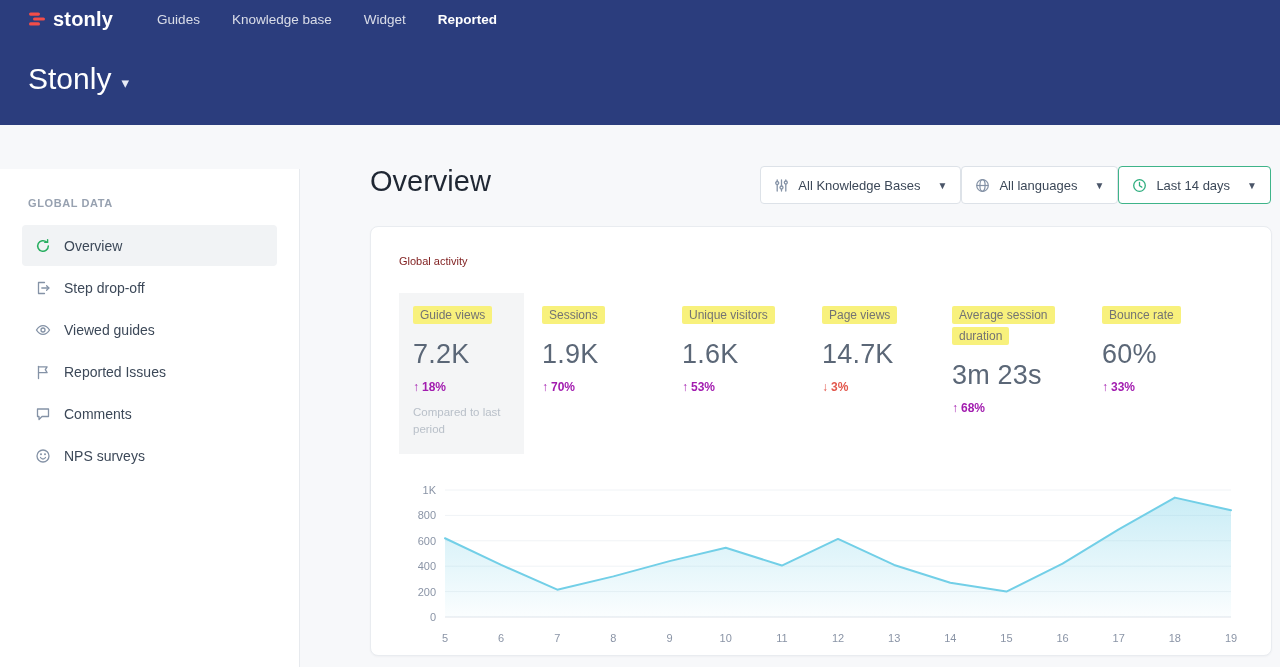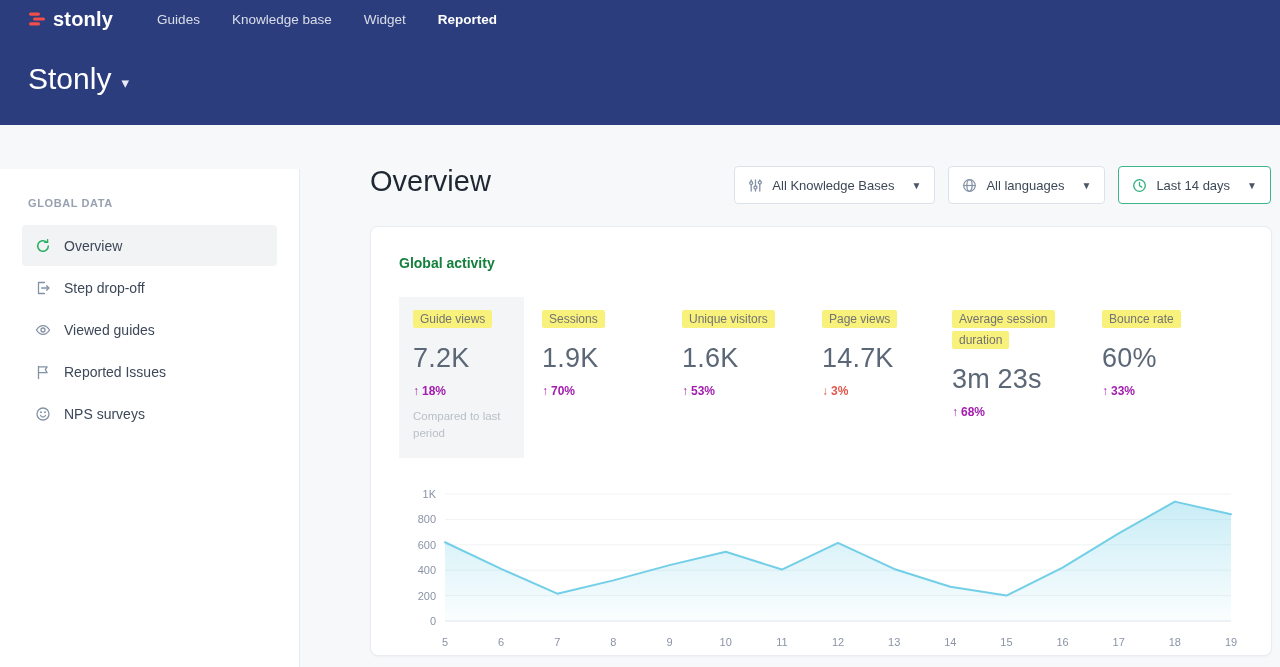--- a/index.html
+++ b/index.html
@@ -20,31 +20,31 @@
   .sidebar { position:absolute; top:125px; left:0; width:300px; height:542px; background:#fff; border-right:1px solid #e7eaee; padding:28px 22px 0 22px;margin-top:44px; }
   .side-section { font-size:11px; color:#97a1b0; letter-spacing:0.6px; margin:0 0 16px 6px; font-weight:bold; }
   .side-item { display:flex; align-items:center; gap:13px; height:41px; padding:0 12px; border-radius:4px; font-size:14px; color:#3c4858; cursor:pointer; margin-bottom:1px; }
   .side-item.active { background:#f1f3f5; }
   .side-icon { width:17px; height:17px; color:#8492a6; display:flex; align-items:center; justify-content:center; }
   .side-item.active .side-icon { color:#27ae60; }
 
   
   .main { position:absolute; top:125px; left:301px; width:979px; height:542px; background:#f7f8fa; }
   .page-title { position:absolute; left:69px; top:40px; font-size:29px; color:#1f2733; font-weight:400; }
-  .filters { position:absolute; top:41px; right:9px; display:flex; gap:13px; }
+  .filters { position:absolute; top:41px; right:9px; display:flex; }
   .filter-btn { height:38px; background:#fff; border:1px solid #dde2e8; border-radius:4px; display:flex; align-items:center; gap:9px; padding:0 13px; font-size:13px; color:#3c4858; cursor:pointer; font-family:"Liberation Sans", sans-serif; }
   .filter-btn.date { border-color:#3eb489; }
   .f-icon { width:15px; height:15px; color:#8492a6; display:flex; align-items:center; }
   .f-icon.green { color:#2fae7f; }
   .f-caret { color:#4a5568; font-size:10px; margin-left:8px; }
   .filter-btn .lbl { white-space:nowrap; }
 
   
   .card { position:absolute; left:69px; top:101px; width:902px; height:430px; background:#fff; border:1px solid #e9ecf0; border-radius:8px; box-shadow:0 1px 2px rgba(40,50,70,0.04); padding:28px 30px 0 28px; }
-  .card-title { font-size:14px; font-weight:bold; color:#15803d; }
+  .card-title { font-size:11px; font-weight:normal; color:#7f1d1d; }
 
   .metrics { display:flex; margin-top:26px; align-items:flex-start; }
   .metric { width:140px; padding-top:12px; cursor:pointer; }
   .metric.selected { width:125px; background:#f4f5f6; padding:12px 14px 16px 14px; margin-right:18px; }
   .metric.m-sessions { width:140px; } .metric.m-visitors { width:140px; } .metric.m-pageviews { width:130px; }
   .metric.m-duration { width:150px; } .metric.m-bounce { width:120px; }
   .mlabel { display:inline; background:#f8f17c; color:#737373; font-size:12px; line-height:1.65; padding:2px 7px; border-radius:2px; -webkit-box-decoration-break:clone; box-decoration-break:clone; }
   .mlabel-wrap { display:block; max-width:108px; }
   .mvalue { font-size:27px; color:#5b6777; margin-top:13px; letter-spacing:0.2px; }
   .mchange { margin-top:10px; font-size:12px; font-weight:bold; }
@@ -116,20 +116,28 @@
   <div class="side-item">
     <span class="side-icon">
       <svg width="16" height="16" viewBox="0 0 16 16" fill="none" stroke="currentColor" stroke-width="1.3" stroke-linecap="round" stroke-linejoin="round">
         <path d="M3.5 14.5V2.5"></path>
           <path d="M3.5 2.8h8.6l-1.8 2.9 1.8 2.9H3.5"></path>
       </svg>
     </span>
     <span>Reported Issues</span>
   </div>
 
+  <div class="side-item">
+    <span class="side-icon">
+      <svg width="16" height="16" viewBox="0 0 16 16" fill="none" stroke="currentColor" stroke-width="1.3" stroke-linejoin="round">
+        <path d="M2.5 3h11v7.5H7l-3 3v-3H2.5z"></path>
+      </svg>
+    </span>
+    <span>Comments</span>
+  </div>
 
   <div class="side-item">
     <span class="side-icon">
       <svg width="16" height="16" viewBox="0 0 16 16" fill="none" stroke="currentColor" stroke-width="1.3" stroke-linecap="round">
         <circle cx="8" cy="8" r="6"></circle>
           <path d="M5.5 9.5s.9 1.5 2.5 1.5 2.5-1.5 2.5-1.5"></path>
         <circle cx="6" cy="6.3" r="0.4" fill="currentColor"></circle>
           <circle cx="10" cy="6.3" r="0.4" fill="currentColor"></circle>
       </svg>
     </span>

